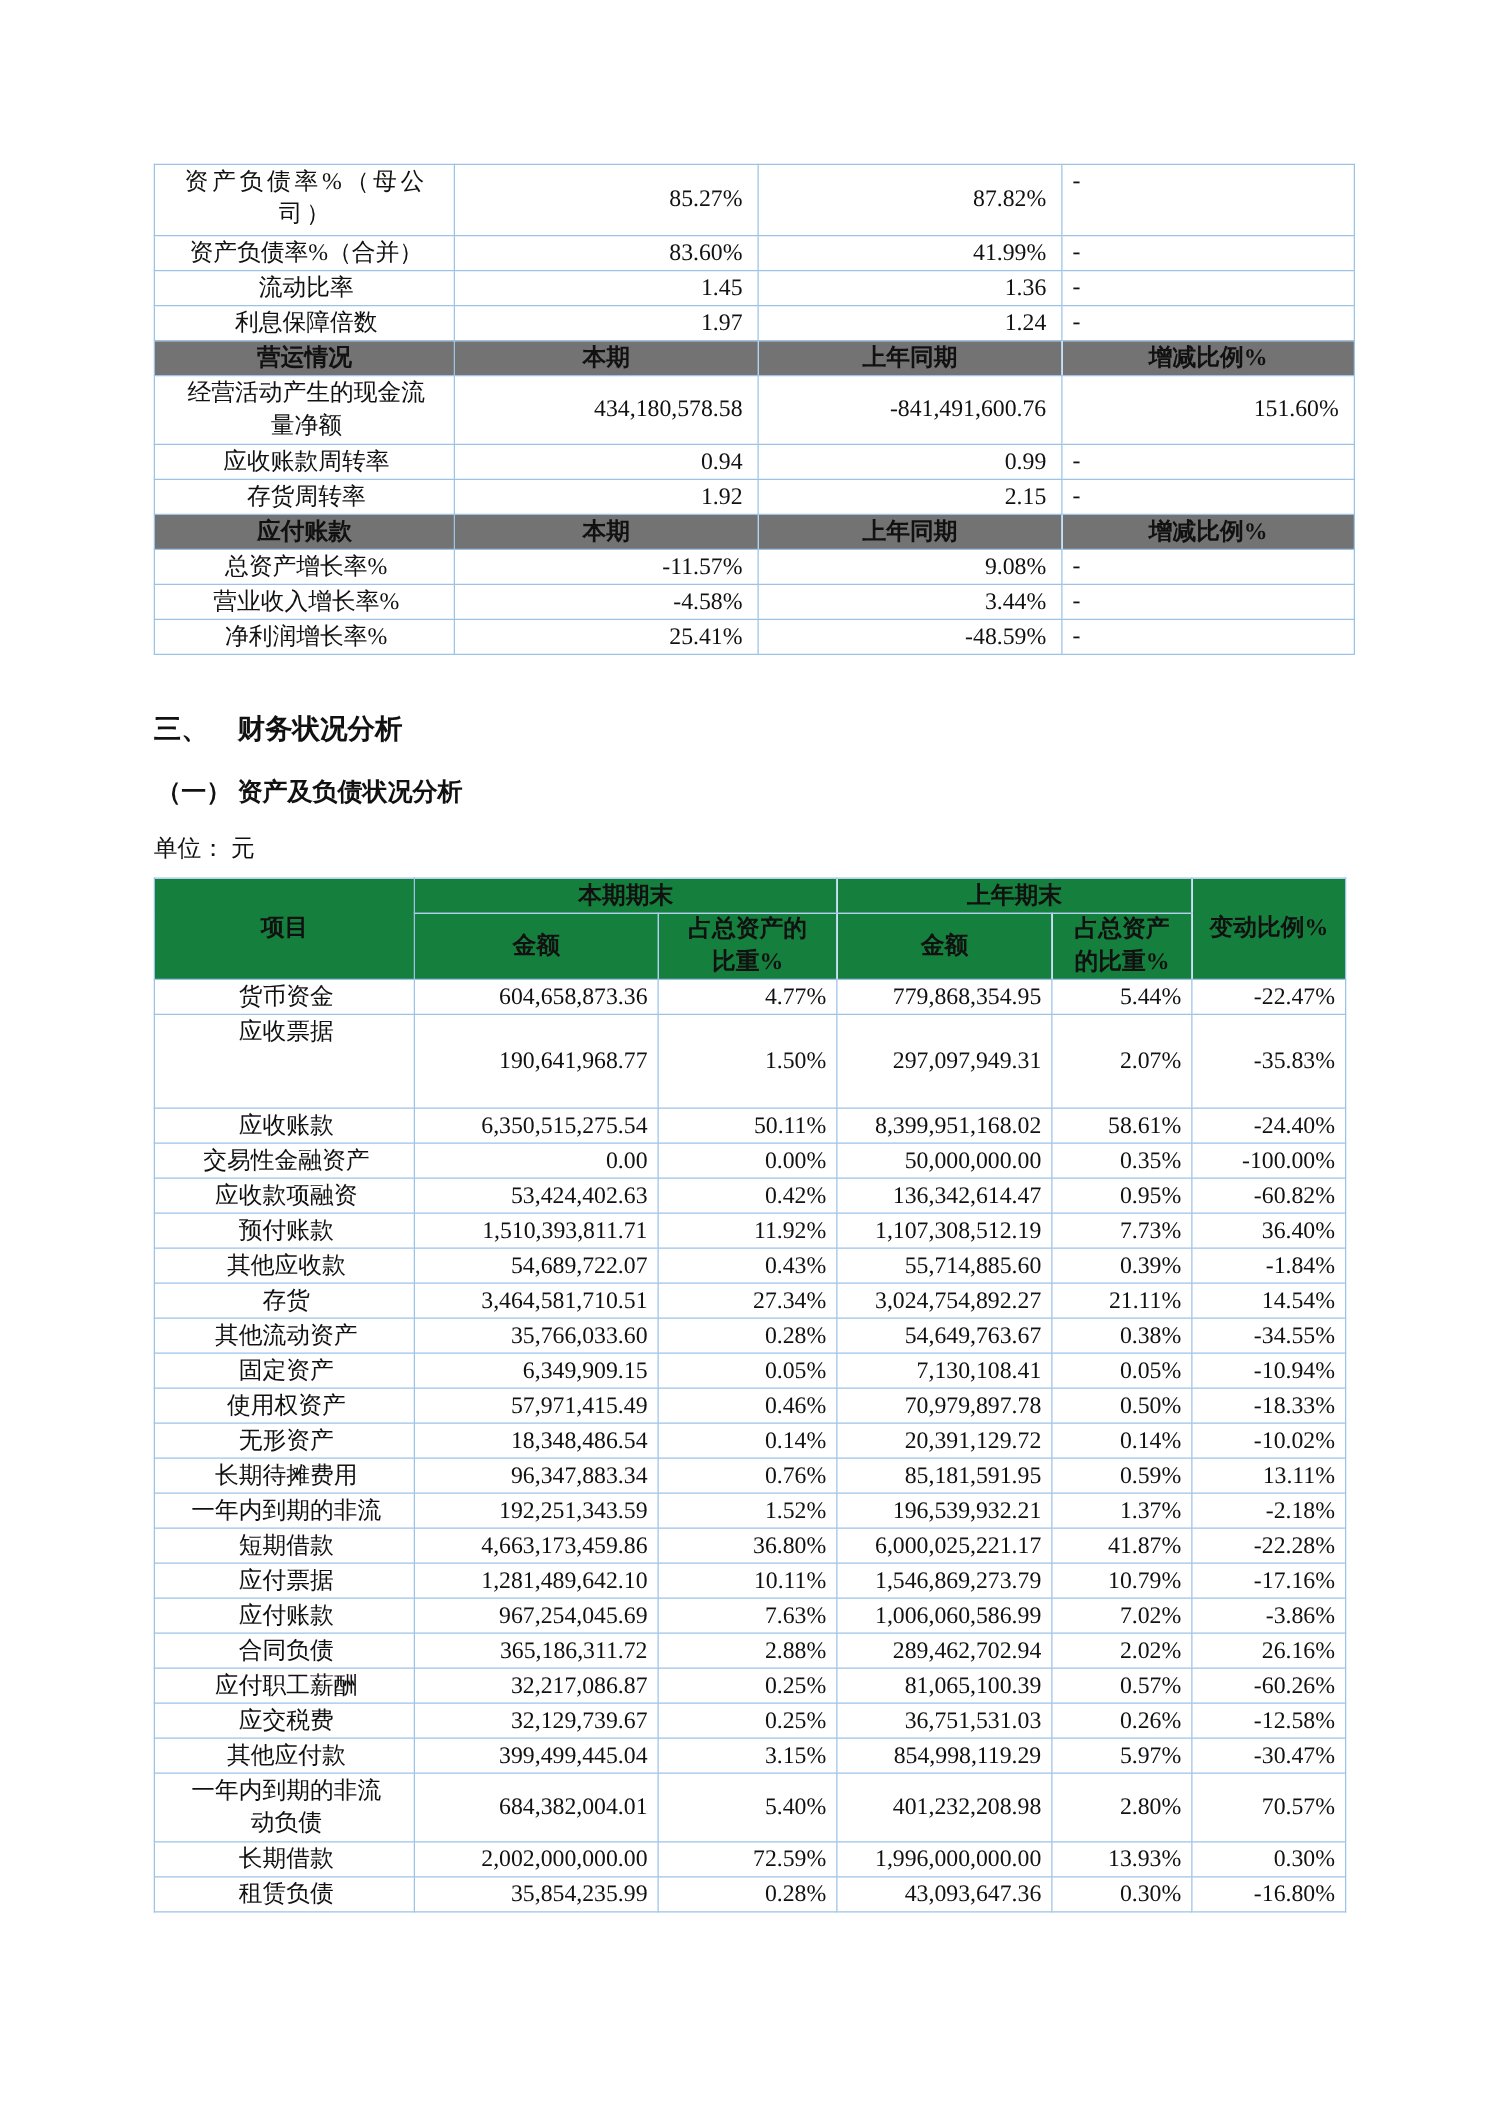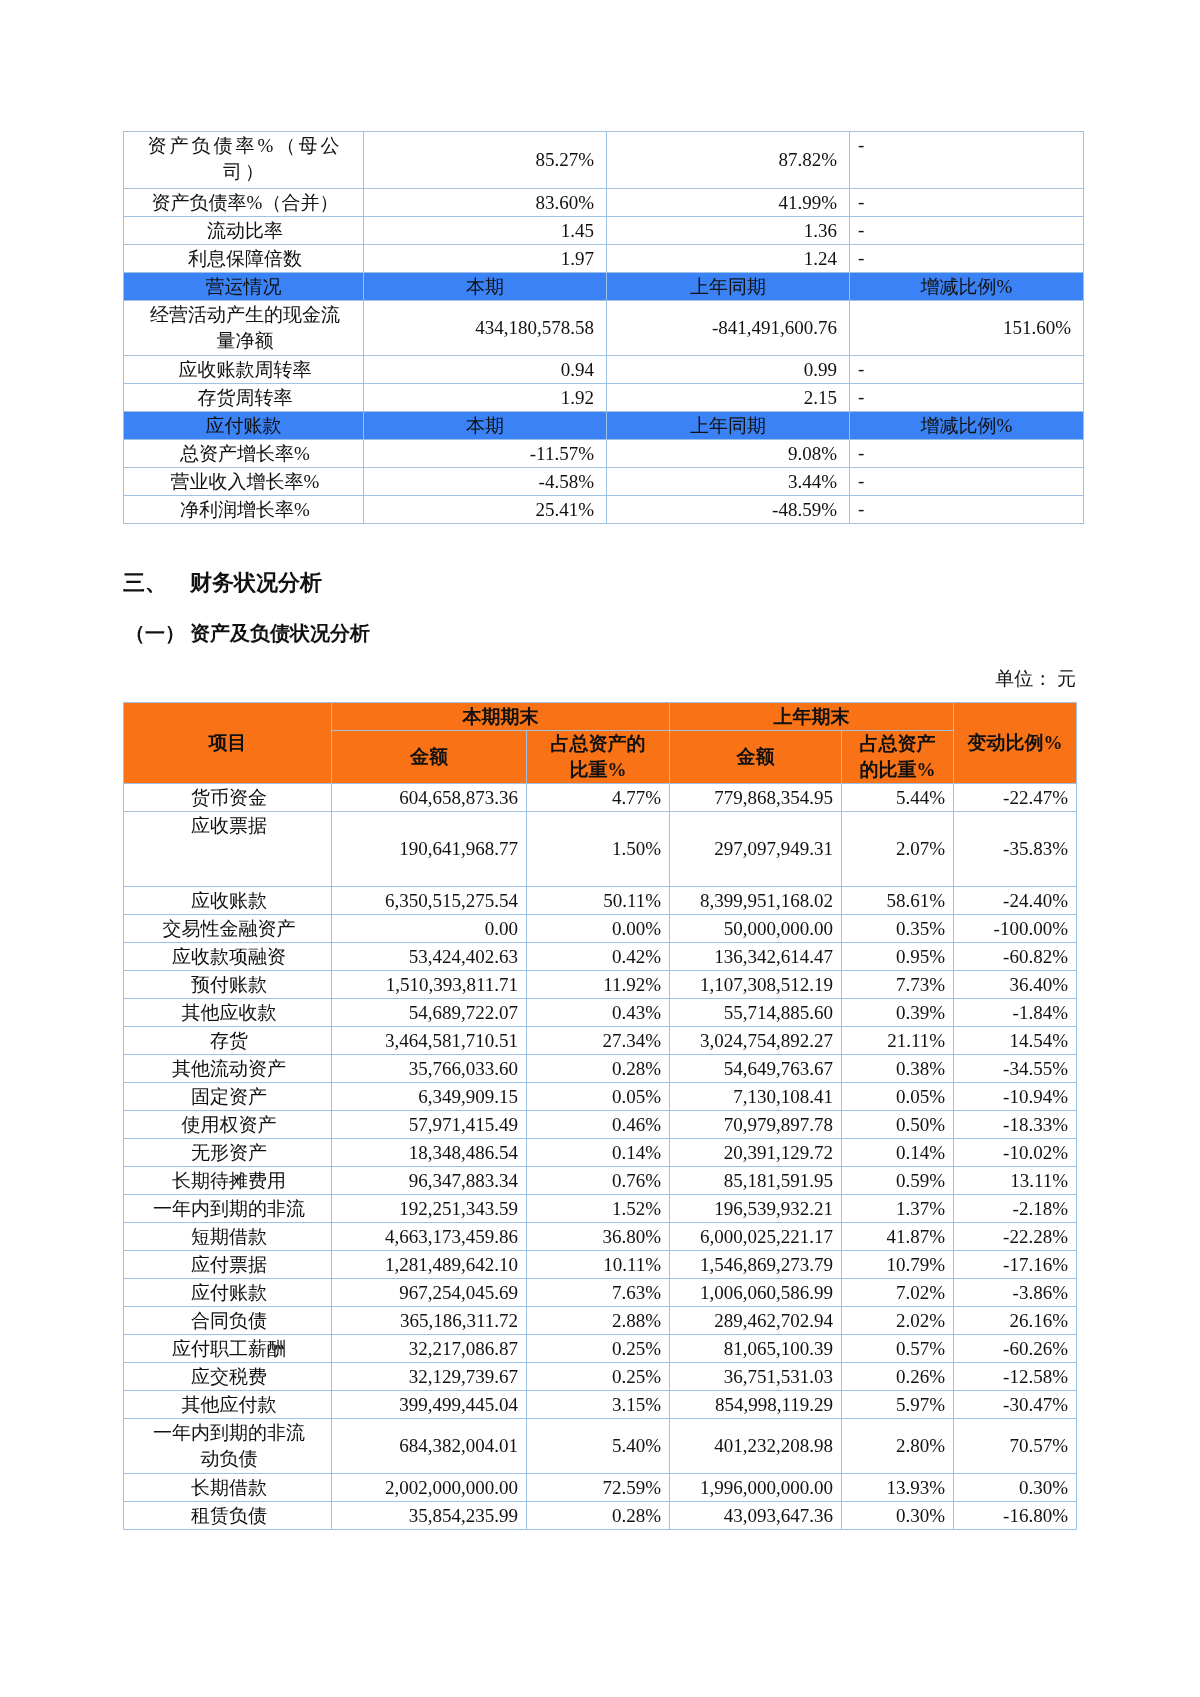--- a/index.html
+++ b/index.html
@@ -16,27 +16,27 @@
   tr.h55{height:39px}
   tr.h75{height:75px}
   tr.h65{height:55px}
   #t1{left:123px;top:131px;width:960px}
   #t2{left:123px;top:702px;width:953px}
   td.lbl{text-align:center;padding:1px 4px 0 7px;vertical-align:top;white-space:pre-line}
   #t1 tbody tr:first-child td.lbl{letter-spacing:3px}
   td.num{text-align:right;padding-right:12px;vertical-align:middle}
   #t2 td.num{padding-right:8px}
   td.dash{text-align:left;padding-left:8px;vertical-align:top}
-  tr.hdr td{background:#3b82f6;font-weight:normal;text-align:center;vertical-align:middle;letter-spacing:0}
-  #t2 thead td{background:#f97316;font-weight:bold;text-align:center;vertical-align:middle;white-space:pre-line}
+  tr.hdr td{background:#737373;font-weight:bold;text-align:center;vertical-align:middle;letter-spacing:0}
+  #t2 thead td{background:#15803d;font-weight:bold;text-align:center;vertical-align:middle;white-space:pre-line}
   .heading1{position:absolute;left:123px;top:568px;font-size:22px;font-weight:bold;display:flex}
   .heading1 .no{display:inline-block;width:67px}
   .heading2{position:absolute;left:125px;top:620px;font-size:20px;font-weight:bold;display:flex}
   .heading2 .no{display:inline-block;width:65px}
-  .unit{position:absolute;left:123px;top:666px;width:953px;text-align:right;font-size:19px}
+  .unit{position:absolute;left:123px;top:666px;width:953px;font-size:19px}
 </style>
 </head>
 <body>
 
 <table id="t1">
   <colgroup>
     <col style="width:240px">
       <col style="width:243px">
       <col style="width:243px">
       <col style="width:234px">

